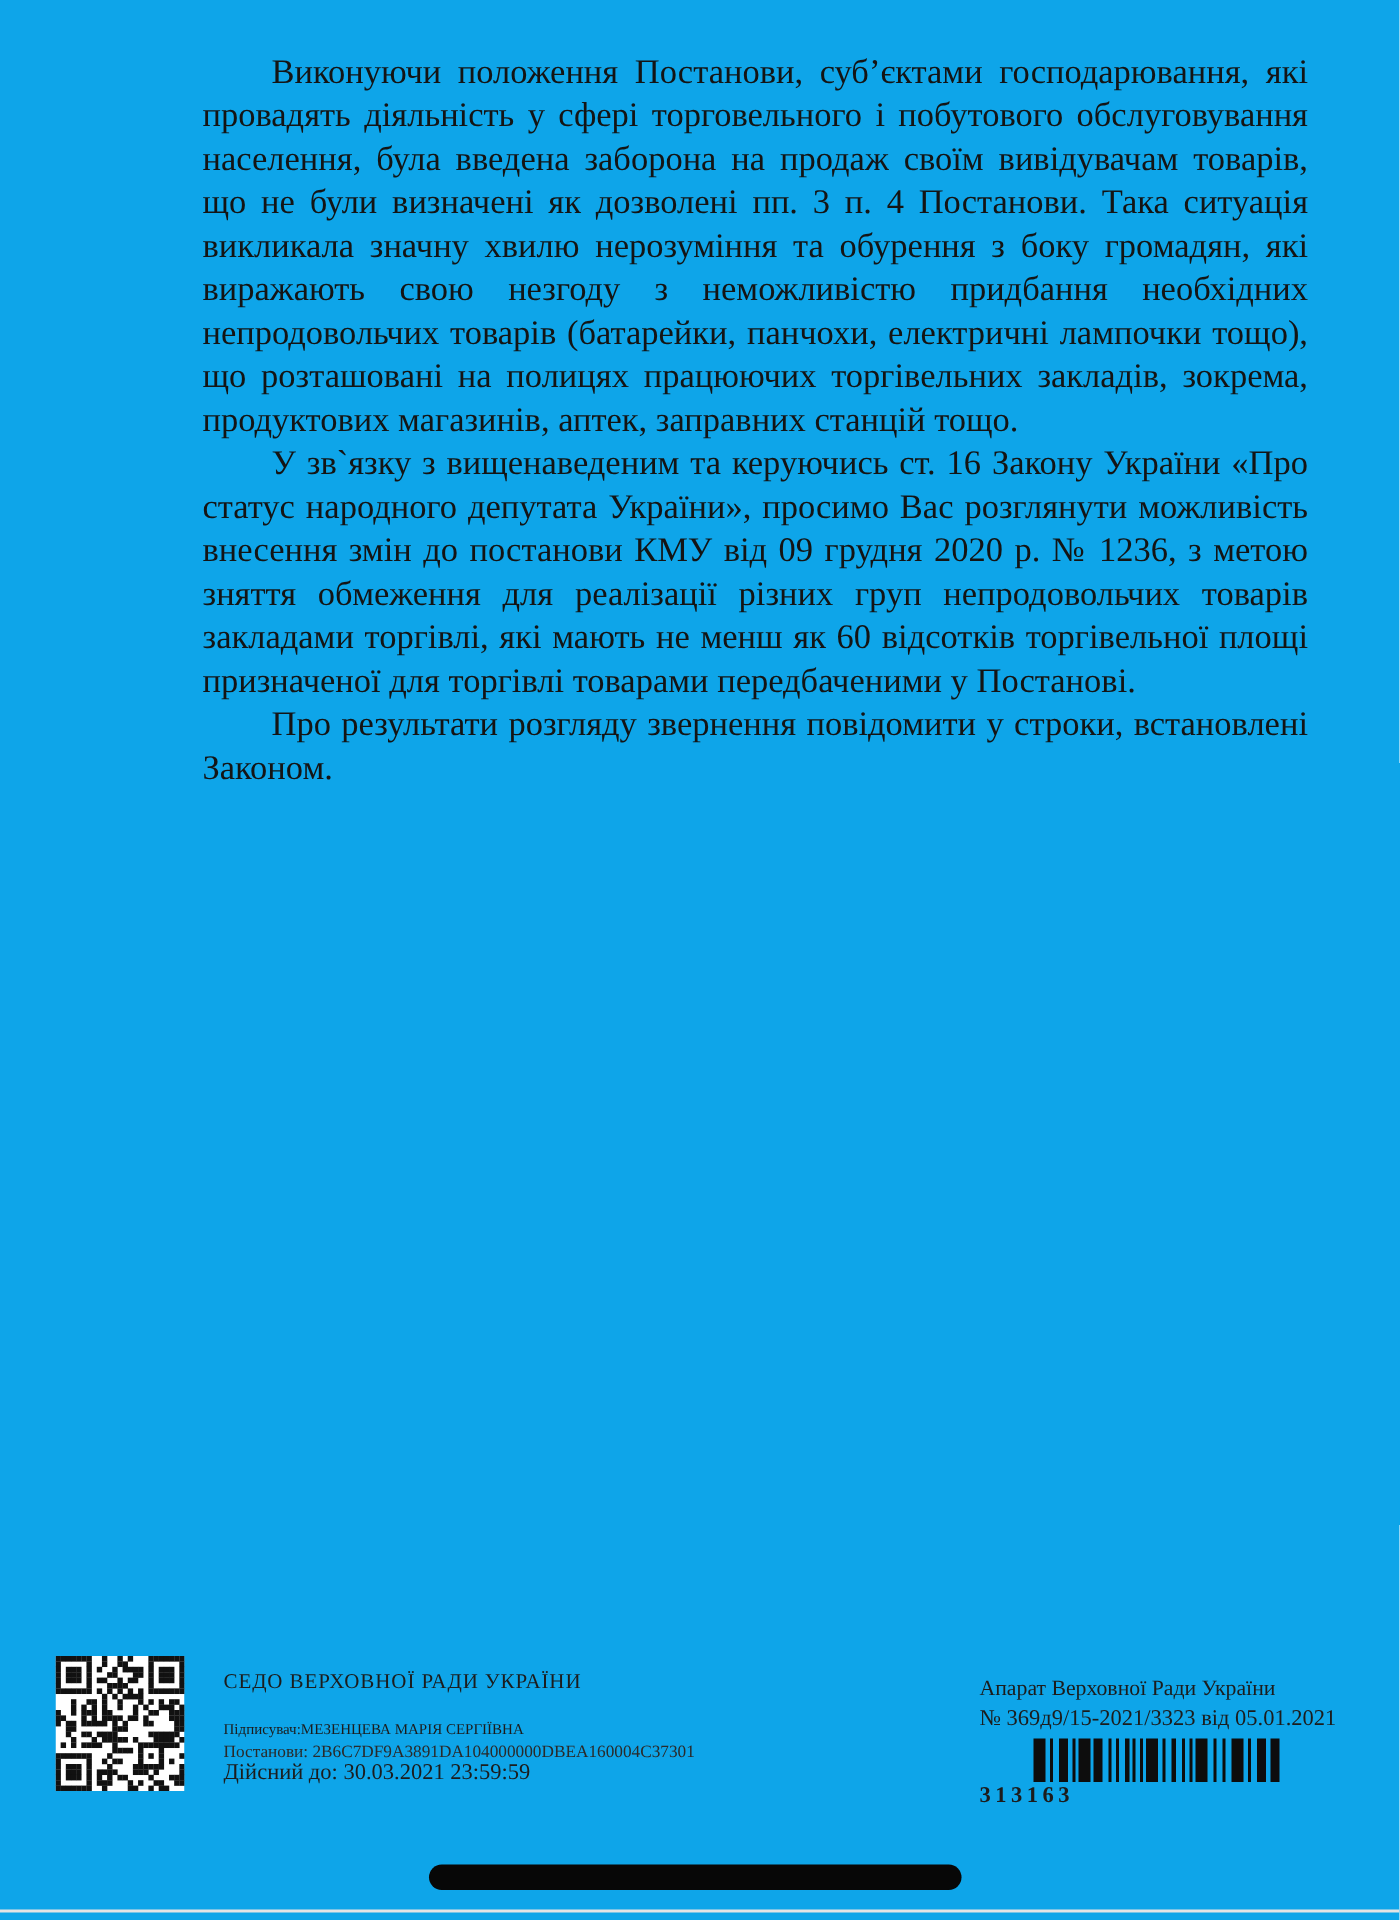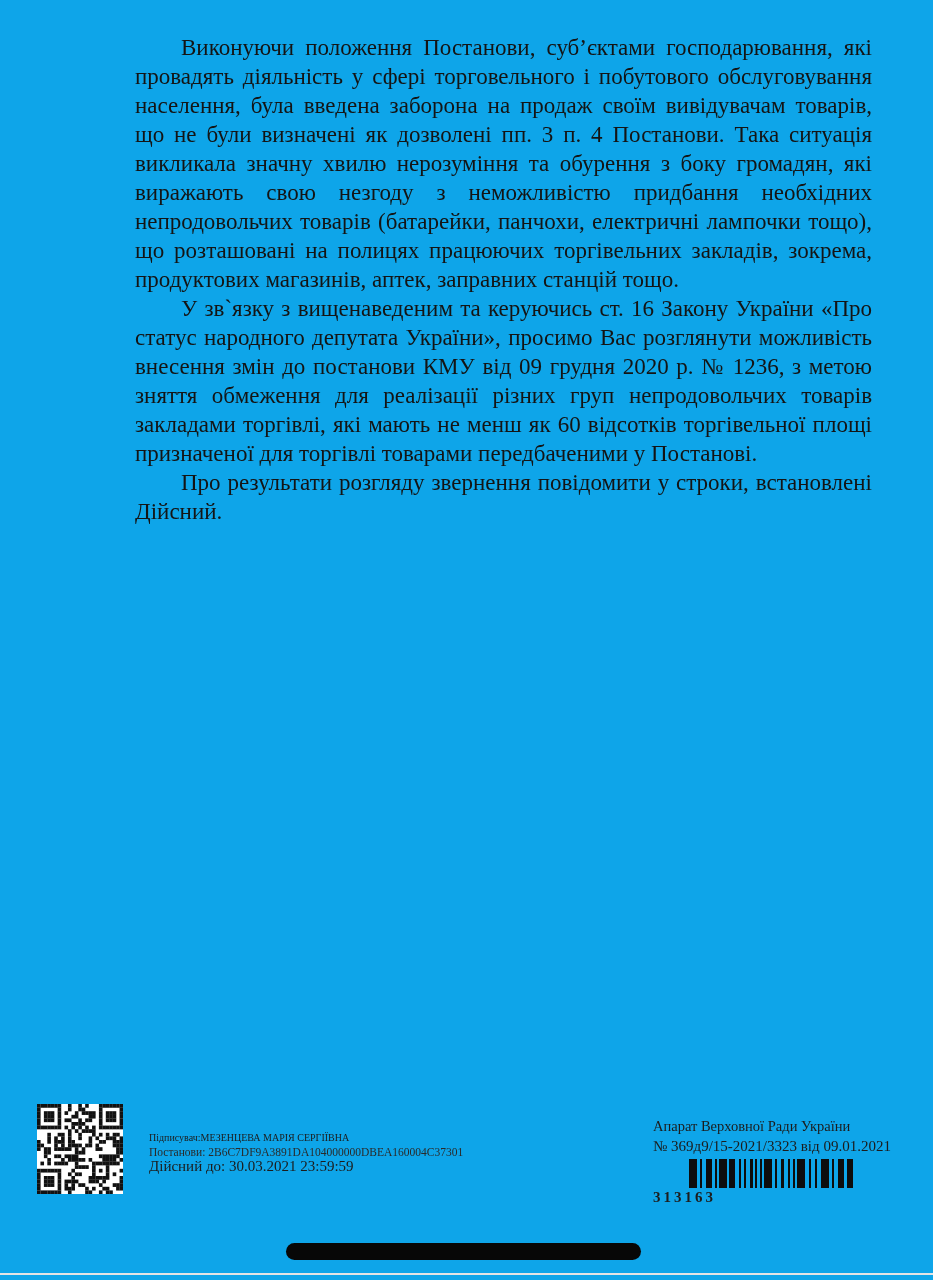--- a/index.html
+++ b/index.html
@@ -50,21 +50,21 @@
   }
 </style>
 </head>
 <body>
 
 <div class="page">
 
   <main class="body-text">
     <p>Виконуючи положення Постанови, суб’єктами господарювання, які провадять діяльність у сфері торговельного і побутового обслуговування населення, була введена заборона на продаж своїм вивідувачам товарів, що не були визначені як дозволені пп. 3 п. 4 Постанови. Така ситуація викликала значну хвилю нерозуміння та обурення з боку громадян, які виражають свою незгоду з неможливістю придбання необхідних непродовольчих товарів (батарейки, панчохи, електричні лампочки тощо), що розташовані на полицях працюючих торгівельних закладів, зокрема, продуктових магазинів, аптек, заправних станцій тощо.</p>
     <p>У зв`язку з вищенаведеним та керуючись ст. 16 Закону України «Про статус народного депутата України», просимо Вас розглянути можливість внесення змін до постанови КМУ від 09 грудня 2020 р. № 1236, з метою зняття обмеження для реалізації різних груп непродовольчих товарів закладами торгівлі, які мають не менш як 60 відсотків торгівельної площі призначеної для торгівлі товарами передбаченими у Постанові.</p>
-    <p>Про результати розгляду звернення повідомити у строки, встановлені Дійсний.</p>
+    <p>Про результати розгляду звернення повідомити у строки, встановлені Законом.</p>
   </main>
 
   <section class="signature">
   </section>
 
   <footer class="stamps">
     <div class="qr" id="qr"><svg xmlns="http://www.w3.org/2000/svg" width="86" height="90" viewBox="0 0 86 90">
           <rect width="86" height="90" fill="#ffffff"></rect>
           <rect x="0.00" y="0.00" width="3.59" height="3.75" fill="#111"></rect>
           <rect x="3.44" y="0.00" width="3.59" height="3.75" fill="#111"></rect>
@@ -363,27 +363,28 @@
           <rect x="17.20" y="86.40" width="3.59" height="3.75" fill="#111"></rect>
           <rect x="20.64" y="86.40" width="3.59" height="3.75" fill="#111"></rect>
           <rect x="30.96" y="86.40" width="3.59" height="3.75" fill="#111"></rect>
           <rect x="48.16" y="86.40" width="3.59" height="3.75" fill="#111"></rect>
           <rect x="51.60" y="86.40" width="3.59" height="3.75" fill="#111"></rect>
           <rect x="61.92" y="86.40" width="3.59" height="3.75" fill="#111"></rect>
           <rect x="68.80" y="86.40" width="3.59" height="3.75" fill="#111"></rect>
           <rect x="72.24" y="86.40" width="3.59" height="3.75" fill="#111"></rect>
         </svg></div>
     <div class="esign">
+      <div class="esign-system">СЕДО ВЕРХОВНОЇ РАДИ УКРАЇНИ</div>
       <div class="esign-signer">Підписувач:МЕЗЕНЦЕВА МАРІЯ СЕРГІЇВНА</div>
       <div class="esign-cert">Постанови: 2B6C7DF9A3891DA104000000DBEA160004C37301</div>
       <div class="esign-valid">Дійсний до: 30.03.2021 23:59:59</div>
     </div>
     <div class="reg">
       <div class="reg-office">Апарат Верховної Ради України</div>
-      <div class="reg-number">№ 369д9/15-2021/3323 від 09.01.2021</div>
+      <div class="reg-number">№ 369д9/15-2021/3323 від 05.01.2021</div>
       <div class="barcode" id="barcode"><i style="width:8px;margin-right:3px"></i><i style="width:2px;margin-right:4px"></i><i style="width:6px;margin-right:3px"></i><i style="width:2px;margin-right:2px"></i><i style="width:8px;margin-right:2px"></i><i style="width:6px;margin-right:4px"></i><i style="width:2px;margin-right:3px"></i><i style="width:2px;margin-right:4px"></i><i style="width:3px;margin-right:2px"></i><i style="width:2px;margin-right:3px"></i><i style="width:2px;margin-right:2px"></i><i style="width:8px;margin-right:3px"></i><i style="width:2px;margin-right:4px"></i><i style="width:3px;margin-right:4px"></i><i style="width:2px;margin-right:3px"></i><i style="width:2px;margin-right:2px"></i><i style="width:8px;margin-right:4px"></i><i style="width:2px;margin-right:4px"></i><i style="width:2px;margin-right:4px"></i><i style="width:8px;margin-right:3px"></i><i style="width:2px;margin-right:4px"></i><i style="width:6px;margin-right:3px"></i><i style="width:6px;margin-right:4px"></i></div>
       <div class="barcode-number">313163</div>
     </div>
   </footer>
 
   <div class="home-indicator"></div>
   <div class="bottom-divider"></div>
 
 </div>
 

